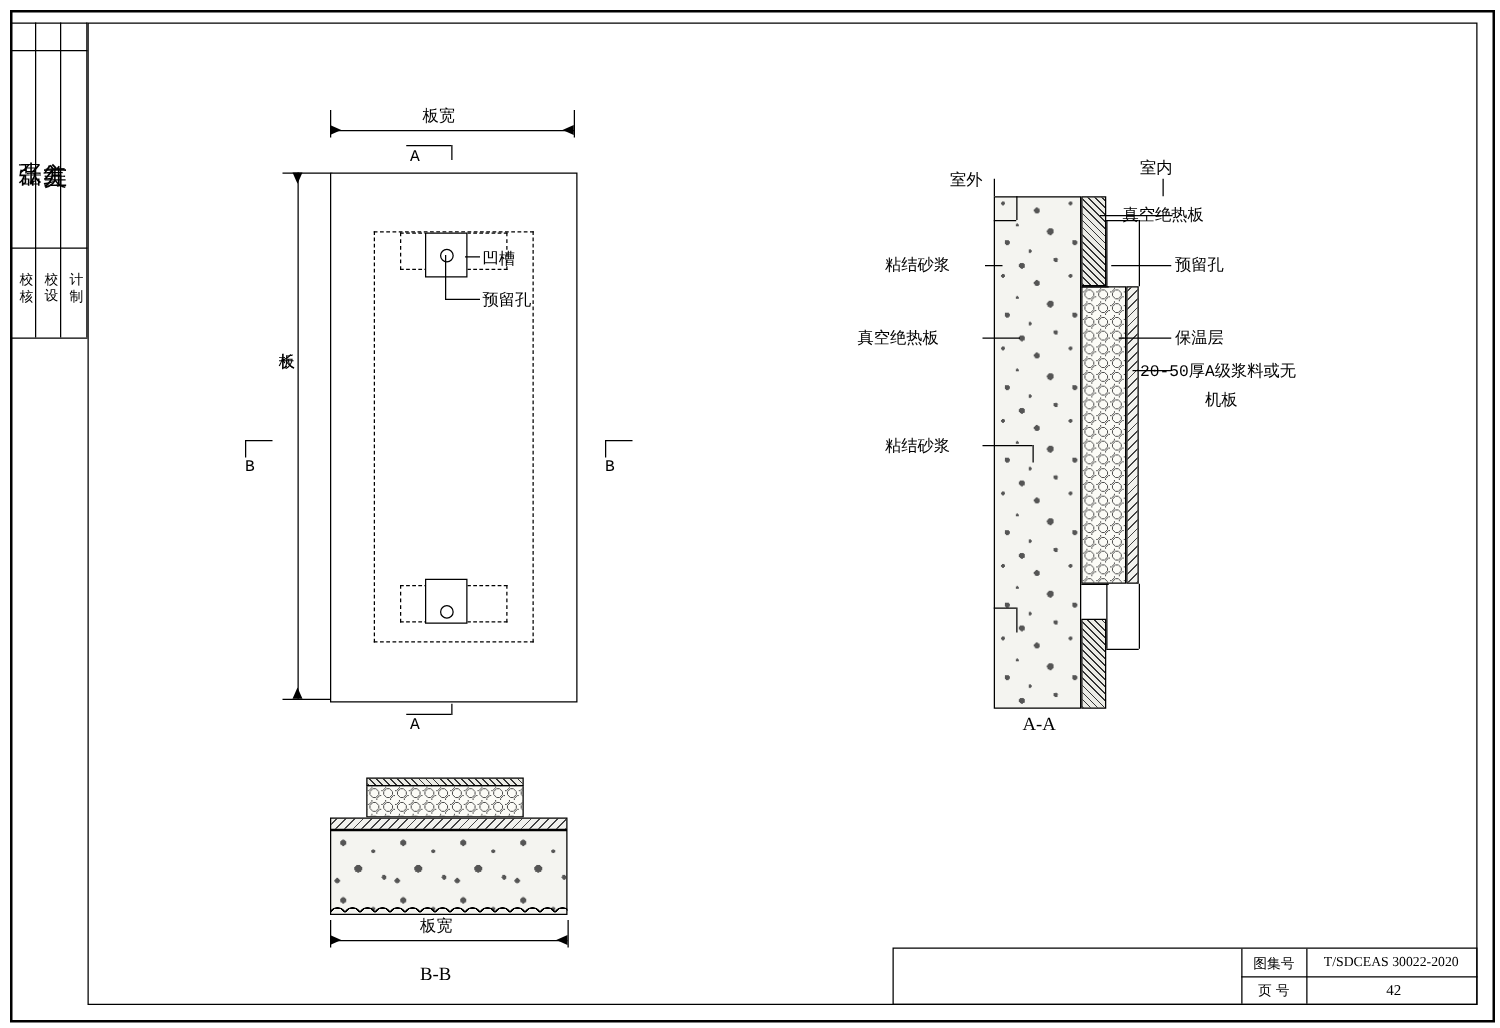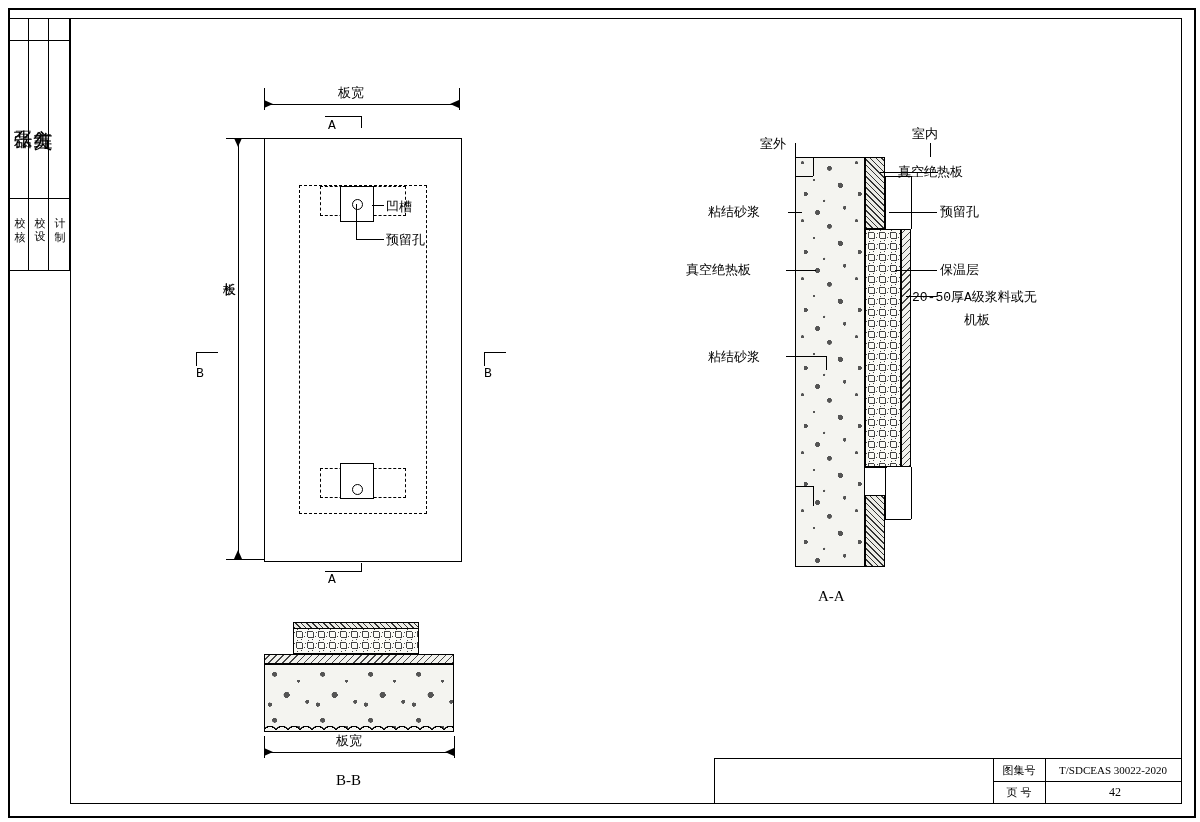--- a/index.html
+++ b/index.html
@@ -209,21 +209,21 @@
     <div class="ln h" style="left:788px;top:212px;width:14px;"></div>
     <div class="lbl" style="left:708px;top:203px;">粘结砂浆</div>
 
     <div class="ln h" style="left:786px;top:270px;width:30px;"></div>
     <div class="lbl" style="left:686px;top:261px;">真空绝热板</div>
 
     <div class="ln h" style="left:786px;top:356px;width:40px;"></div>
     <div class="ln v" style="left:826px;top:356px;height:14px;"></div>
     <div class="lbl" style="left:708px;top:348px;">粘结砂浆</div>
 
-    <div class="lbl" style="left:818px;top:572px;font-size:15px;font-family:'Liberation Serif',serif;margin-top:16px;">A-A</div>
+    <div class="lbl" style="left:818px;top:572px;font-size:15px;font-family:'Liberation Serif',serif;">A-A</div>
   </div>
 
   <div>
 
     <div class="insul" style="position:absolute;left:293px;top:628px;width:126px;height:26px;border:1.2px solid #000;box-sizing:border-box;"></div>
 
     <div class="vip" style="position:absolute;left:293px;top:622px;width:126px;height:7px;border:1px solid #000;box-sizing:border-box;"></div>
 
     <div class="mortar" style="position:absolute;left:264px;top:654px;width:190px;height:10px;border:1.2px solid #000;box-sizing:border-box;"></div>
 

